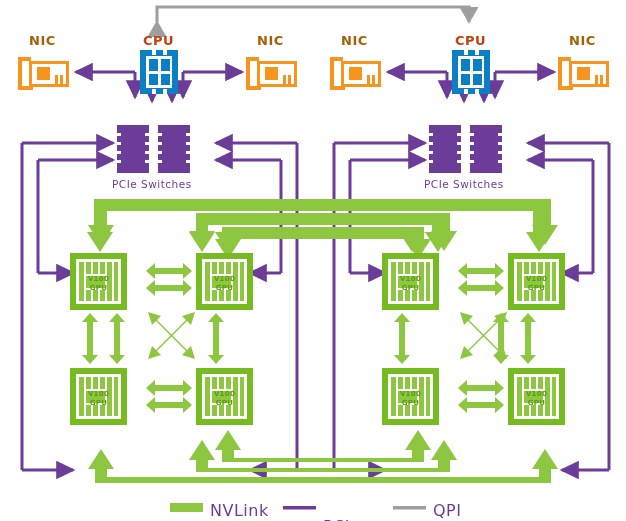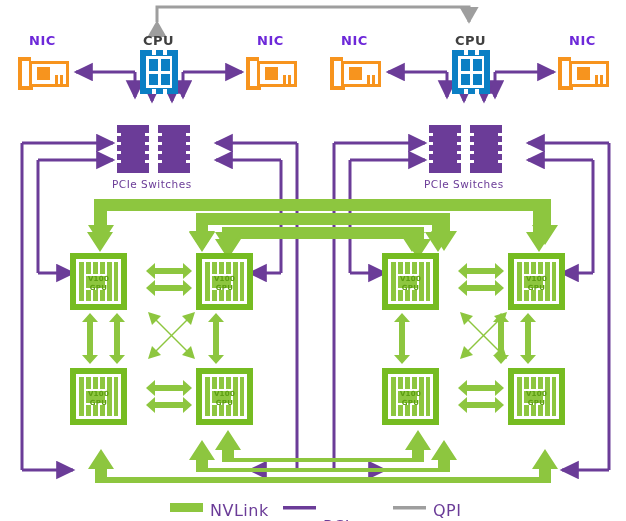--- a/index.html
+++ b/index.html
@@ -1,21 +1,21 @@
 <!DOCTYPE html>
 <html><head>
 <meta charset="utf-8">
 <style>
   html,body{margin:0;padding:0;background:#ffffff;}
   body{width:626px;height:521px;font-family:"DejaVu Sans",sans-serif;}
   #stage{position:relative;width:626px;height:521px;overflow:hidden;background:#fff;}
   #stage svg{position:absolute;left:0;top:0;}
   .lbl{position:absolute;font-weight:bold;letter-spacing:.5px;}
-  .lbl-nic{color:#6d28d9;font-size:13px;}
-  .lbl-cpu{color:#404040;font-size:13px;}
+  .lbl-nic{color:#a16207;font-size:13px;}
+  .lbl-cpu{color:#c2410c;font-size:13px;}
   .lbl-sw{color:#6B3C98;font-size:10.5px;font-weight:normal;}
   .lbl-leg{font-size:16px;font-weight:normal;}
   .leg-nv{color:#6B3C98;}
   .gpu-txt{font-size:7px;font-weight:bold;fill:#5C9E12;font-family:"DejaVu Sans",sans-serif;letter-spacing:.3px;}
 </style>
 </head>
 <body>
 
 <div id="stage">
 

